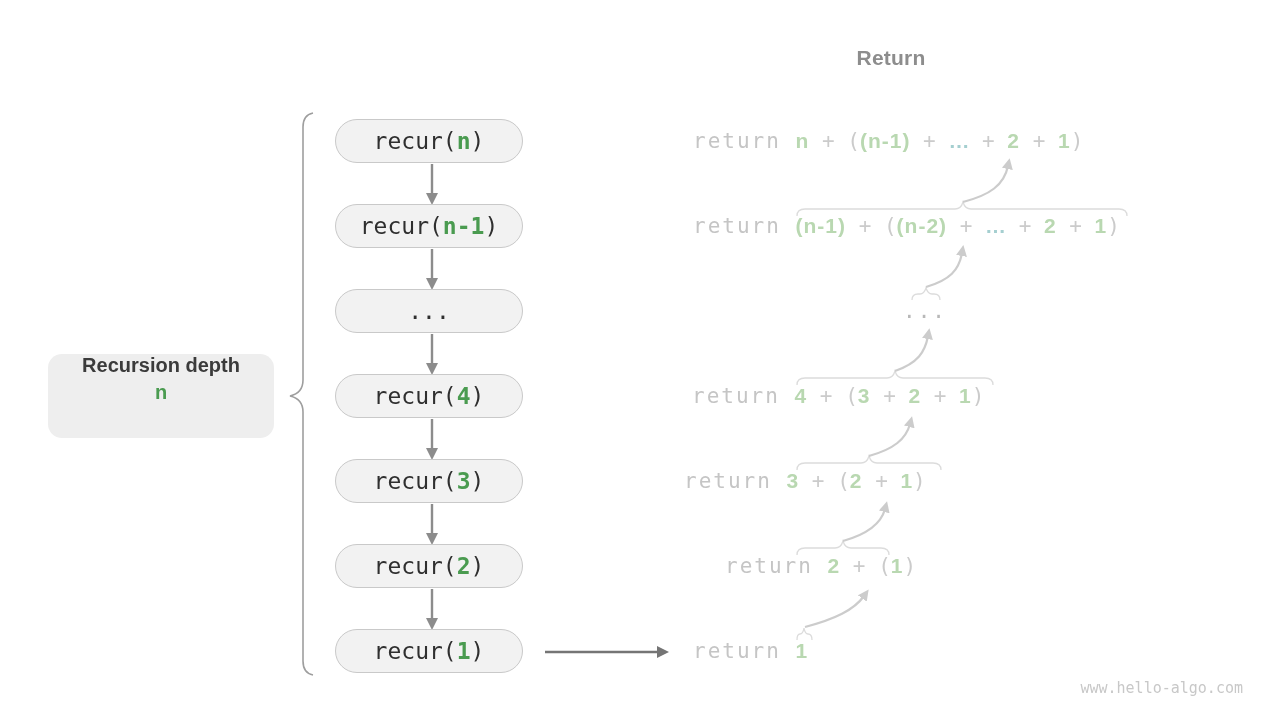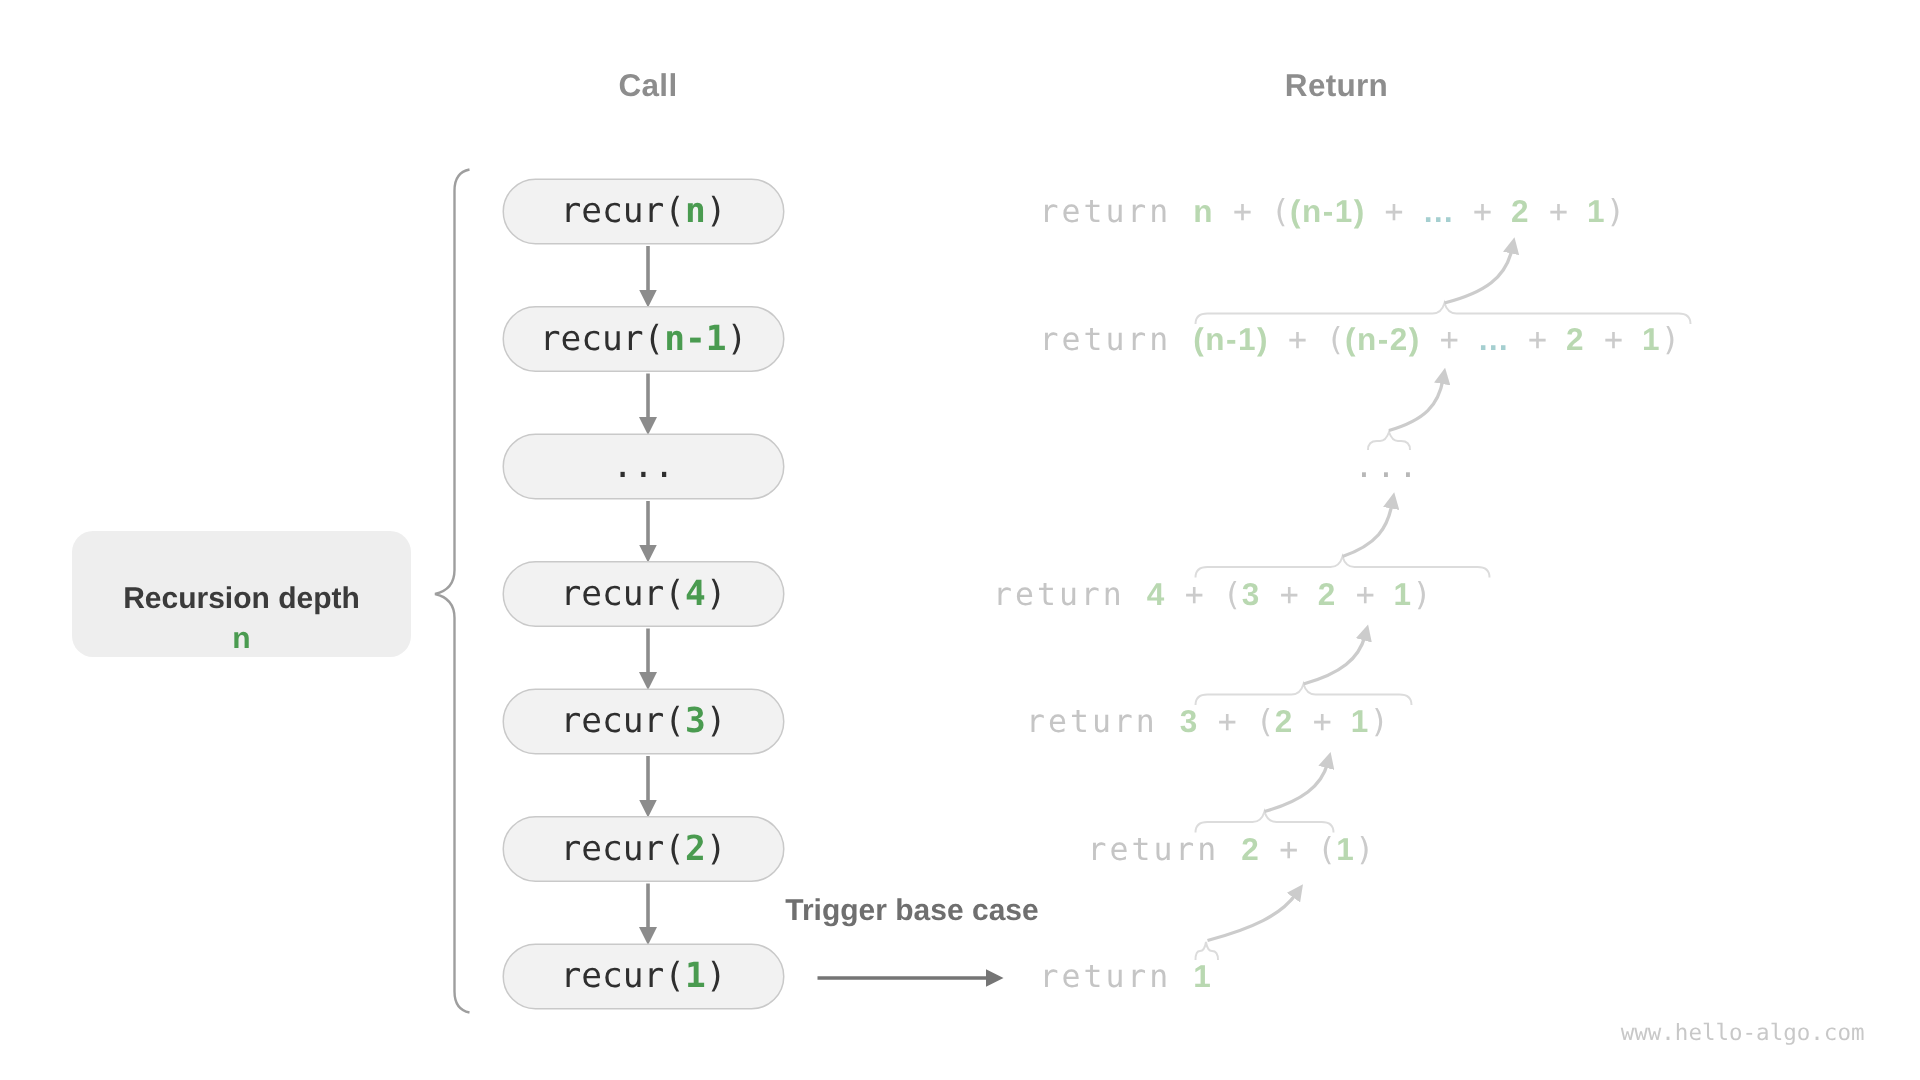--- a/index.html
+++ b/index.html
@@ -9,21 +9,21 @@
   }
   .hdr{
     position:absolute;top:46px;font-size:21px;font-weight:bold;color:#8d8d8d;
     text-align:center;letter-spacing:.2px;
   }
   .hdr.call{left:337px;width:190px;}
   .hdr.ret{left:741px;width:300px;}
   .depth-label{
     position:absolute;left:48px;top:354px;width:226px;height:84px;
     background:#eeeeee;border-radius:14px;display:flex;flex-direction:column;
-    align-items:center;justify-content:flex-end;gap:4px;
+    align-items:center;justify-content:flex-start;gap:4px;
   }
   .depth-title{font-size:20px;font-weight:bold;color:#3b3b3b;}
   .depth-n{font-size:20px;font-weight:bold;color:#4a9b50;}
   .call-box{
     position:absolute;left:335px;width:188px;height:44px;box-sizing:border-box;
     background:#f2f2f2;border:1.5px solid #c9c9c9;border-radius:22px;
     display:flex;align-items:center;justify-content:center;
     font-family:"DejaVu Sans Mono",monospace;font-size:23px;color:#2f2f2f;
     white-space:pre;
   }
@@ -91,42 +91,40 @@
     <g stroke="#cccccc" stroke-width="2.2" fill="none">
       <path d="M 963 202 C 990 195 1004 185 1008 166" marker-end="url(#head-light)"></path>
       <path d="M 926 287 C 950 280 959 270 962 253" marker-end="url(#head-light)"></path>
       <path d="M 895 371 C 918 363 925 352 928 336" marker-end="url(#head-light)"></path>
       <path d="M 869 456 C 894 449 906 439 910 424" marker-end="url(#head-light)"></path>
       <path d="M 843 541 C 868 534 881 524 885 509" marker-end="url(#head-light)"></path>
       <path d="M 805 627 C 835 619 854 610 864 596" marker-end="url(#head-light)"></path>
     </g>
   </svg>
 
-  <div class="hdr call">Call</div>
   <div class="hdr ret">Return</div>
 
   <div class="depth-label">
     <div class="depth-title">Recursion depth</div>
     <div class="depth-n">n</div>
   </div>
 
   <div id="call-col">
       <div class="call-box" style="top: 119px;"><span class="seg-code">recur(</span><span class="seg-arg">n</span><span class="seg-code">)</span></div>
       <div class="call-box" style="top: 204px;"><span class="seg-code">recur(</span><span class="seg-arg">n-1</span><span class="seg-code">)</span></div>
       <div class="call-box" style="top: 289px;"><span class="seg-code">...</span></div>
       <div class="call-box" style="top: 374px;"><span class="seg-code">recur(</span><span class="seg-arg">4</span><span class="seg-code">)</span></div>
       <div class="call-box" style="top: 459px;"><span class="seg-code">recur(</span><span class="seg-arg">3</span><span class="seg-code">)</span></div>
       <div class="call-box" style="top: 544px;"><span class="seg-code">recur(</span><span class="seg-arg">2</span><span class="seg-code">)</span></div>
       <div class="call-box" style="top: 629px;"><span class="seg-code">recur(</span><span class="seg-arg">1</span><span class="seg-code">)</span></div>
     </div>
   <div id="return-col">
       <div class="ret-row" style="top: 126px; left: 693px;"><span class="seg-kw">return </span><span class="seg-g">n</span><span class="seg-op"> + </span><span class="seg-op">(</span><span class="seg-g">(n-1)</span><span class="seg-op"> + </span><span class="seg-el">…</span><span class="seg-op"> + </span><span class="seg-g">2</span><span class="seg-op"> + </span><span class="seg-g">1</span><span class="seg-op">)</span></div>
       <div class="ret-row" style="top: 211px; left: 693px;"><span class="seg-kw">return </span><span class="seg-g">(n-1)</span><span class="seg-op"> + </span><span class="seg-op">(</span><span class="seg-g">(n-2)</span><span class="seg-op"> + </span><span class="seg-el">…</span><span class="seg-op"> + </span><span class="seg-g">2</span><span class="seg-op"> + </span><span class="seg-g">1</span><span class="seg-op">)</span></div>
       <div class="ret-row" style="top: 296px; left: 903px;"><span class="seg-dots">...</span></div>
-      <div class="ret-row" style="top: 381px; left: 662px;"><span class="seg-kw">return </span><span class="seg-g">4</span><span class="seg-op"> + </span><span class="seg-op">(</span><span class="seg-g">3</span><span class="seg-op"> + </span><span class="seg-g">2</span><span class="seg-op"> + </span><span class="seg-g">1</span><span class="seg-op">)</span></div>
+      <div class="ret-row" style="top: 381px; left: 692px;"><span class="seg-kw">return </span><span class="seg-g">4</span><span class="seg-op"> + </span><span class="seg-op">(</span><span class="seg-g">3</span><span class="seg-op"> + </span><span class="seg-g">2</span><span class="seg-op"> + </span><span class="seg-g">1</span><span class="seg-op">)</span></div>
       <div class="ret-row" style="top: 466px; left: 684px;"><span class="seg-kw">return </span><span class="seg-g">3</span><span class="seg-op"> + </span><span class="seg-op">(</span><span class="seg-g">2</span><span class="seg-op"> + </span><span class="seg-g">1</span><span class="seg-op">)</span></div>
       <div class="ret-row" style="top: 551px; left: 725px;"><span class="seg-kw">return </span><span class="seg-g">2</span><span class="seg-op"> + </span><span class="seg-op">(</span><span class="seg-g">1</span><span class="seg-op">)</span></div>
       <div class="ret-row" style="top: 636px; left: 693px; text-align: center;"><span class="seg-kw">return </span><span class="seg-g">1</span></div>
     </div>
 
-  <div class="trigger">Trigger base case</div>
   <div class="watermark">www.hello-algo.com</div>
 </div>
 
 </body></html>

